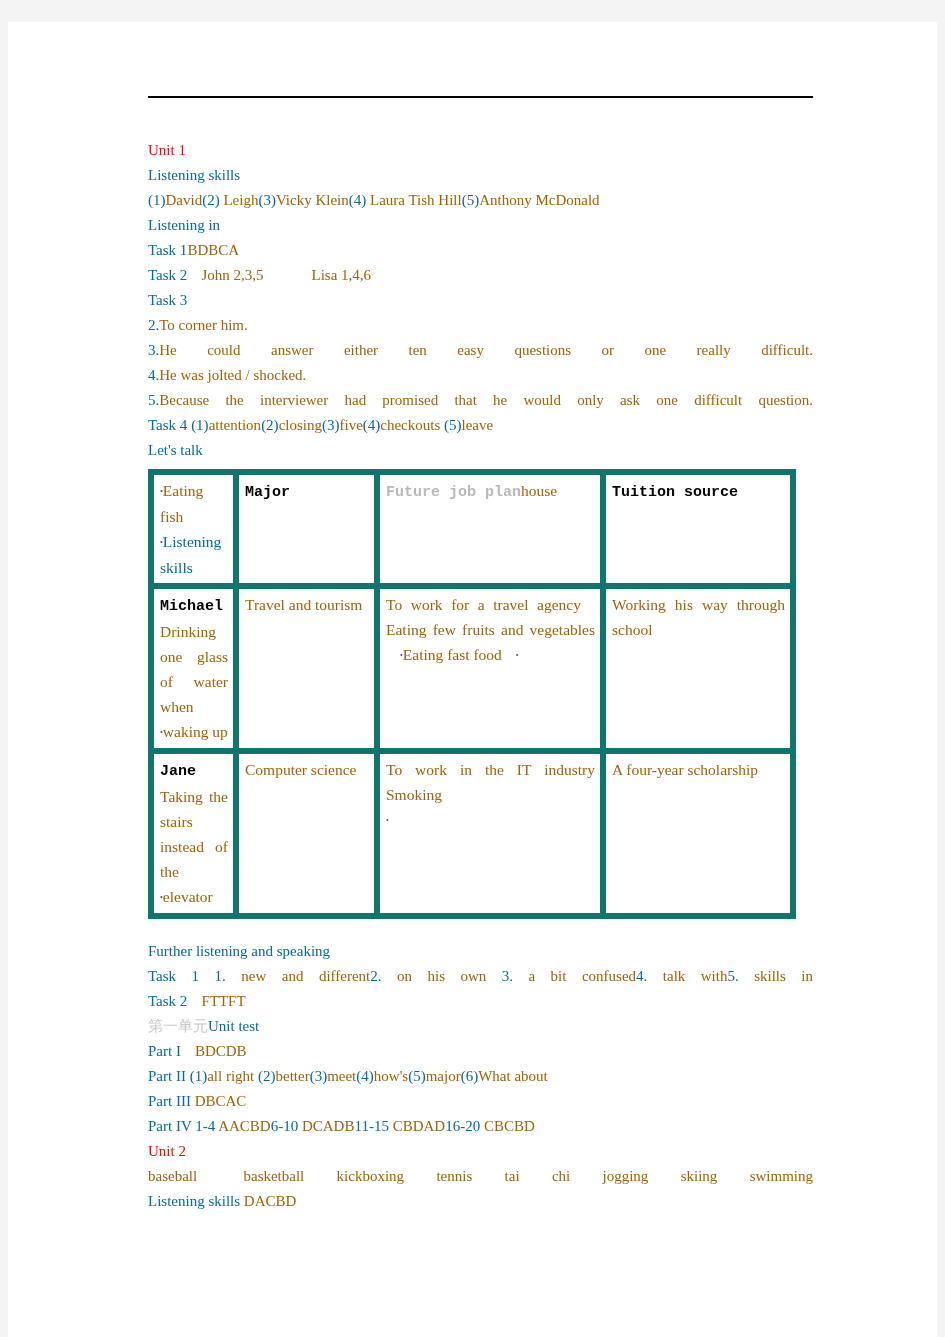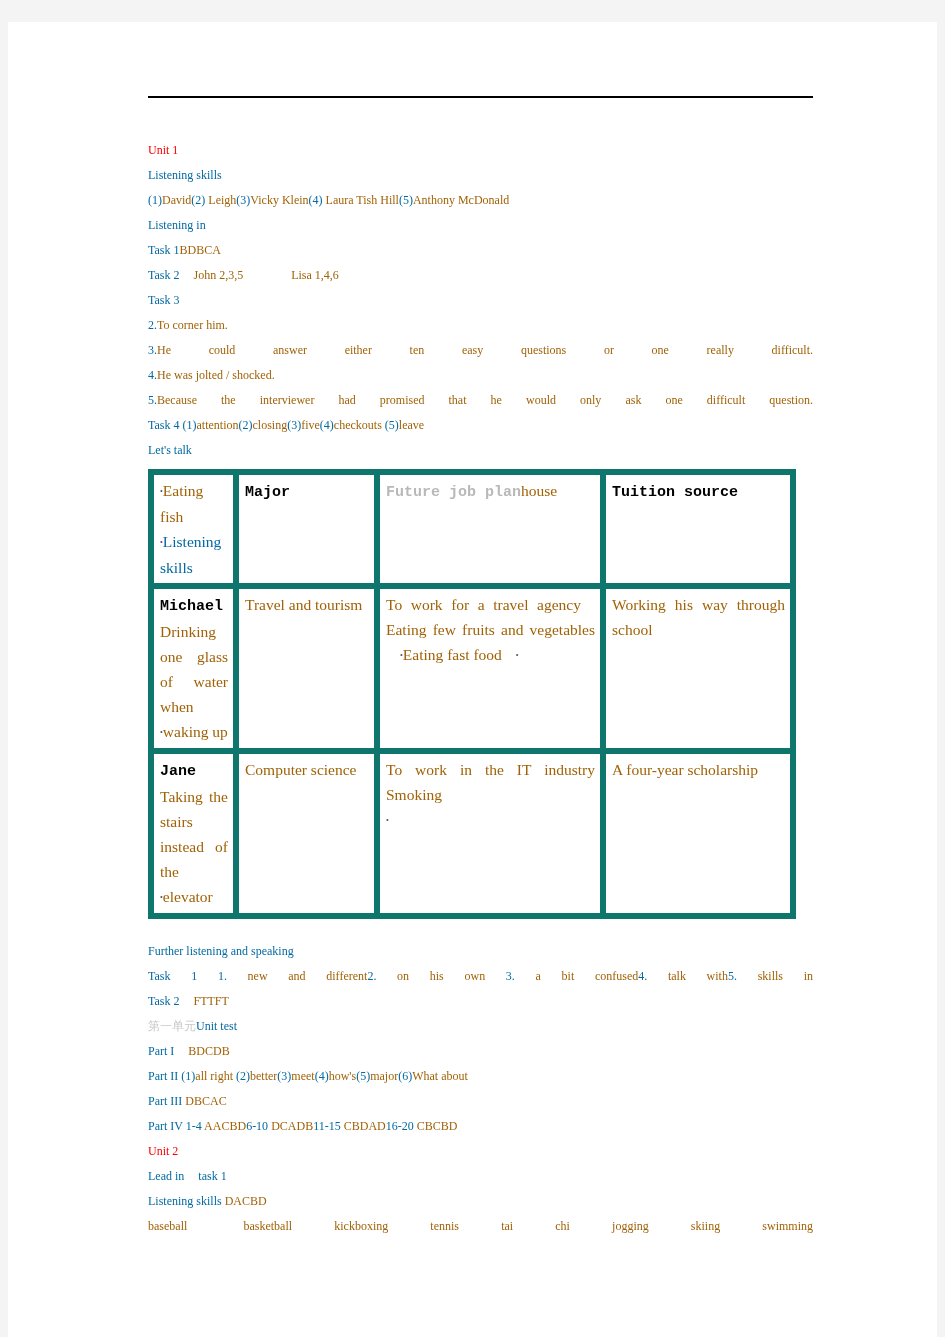--- a/index.html
+++ b/index.html
@@ -35,21 +35,21 @@
   .hrule {
     border: 0;
     border-top: 2px solid #000000;
     margin: 0 0 40px 0;
     width: 665px;
     height: 0;
   }
 
   
   .line {
-    font-size: 12px;
+    font-size: 15px;
     line-height: 25px;
     color: #000000;
     text-align: justify;
     text-justify: inter-word;
     white-space: normal;
     margin: 0;
   }
   .line.just {
     text-align-last: justify;
   }
@@ -261,34 +261,31 @@
 
     <p class="line">
       <span class="pu">Part IV</span>
       <span class="pu">1-4</span><span class="blk"> AACBD</span><span class="pu">6-10</span><span class="blk"> DCADB</span><span class="pu">11-15</span><span class="blk"> CBDAD</span><span class="pu">16-20</span><span class="blk"> CBCBD</span>
     </p>
 
     <p class="line">
       <span class="red">Unit 2</span>
     </p>
 
-    <p class="line">
-      <span class="pu">Lead in</span><span class="sp"></span><span class="pu">task 1</span>
-    </p>
-
-    <p class="line">
-      <span class="pu">Listening skills</span>
-      <span class="blk">DACBD</span>
-    </p>
 
     <p class="line just">
       <span class="blk">baseball</span>
       <span class="sp"></span><span class="blk">basketball</span>
       <span class="blk">kickboxing</span>
       <span class="blk">tennis</span>
       <span class="blk">tai chi</span>
       <span class="blk">jogging</span>
       <span class="blk">skiing</span>
       <span class="blk">swimming</span>
     </p>
 
+    <p class="line">
+      <span class="pu">Listening skills</span>
+      <span class="blk">DACBD</span>
+    </p>
+
   </div>
 </div>
 
 </body></html>

